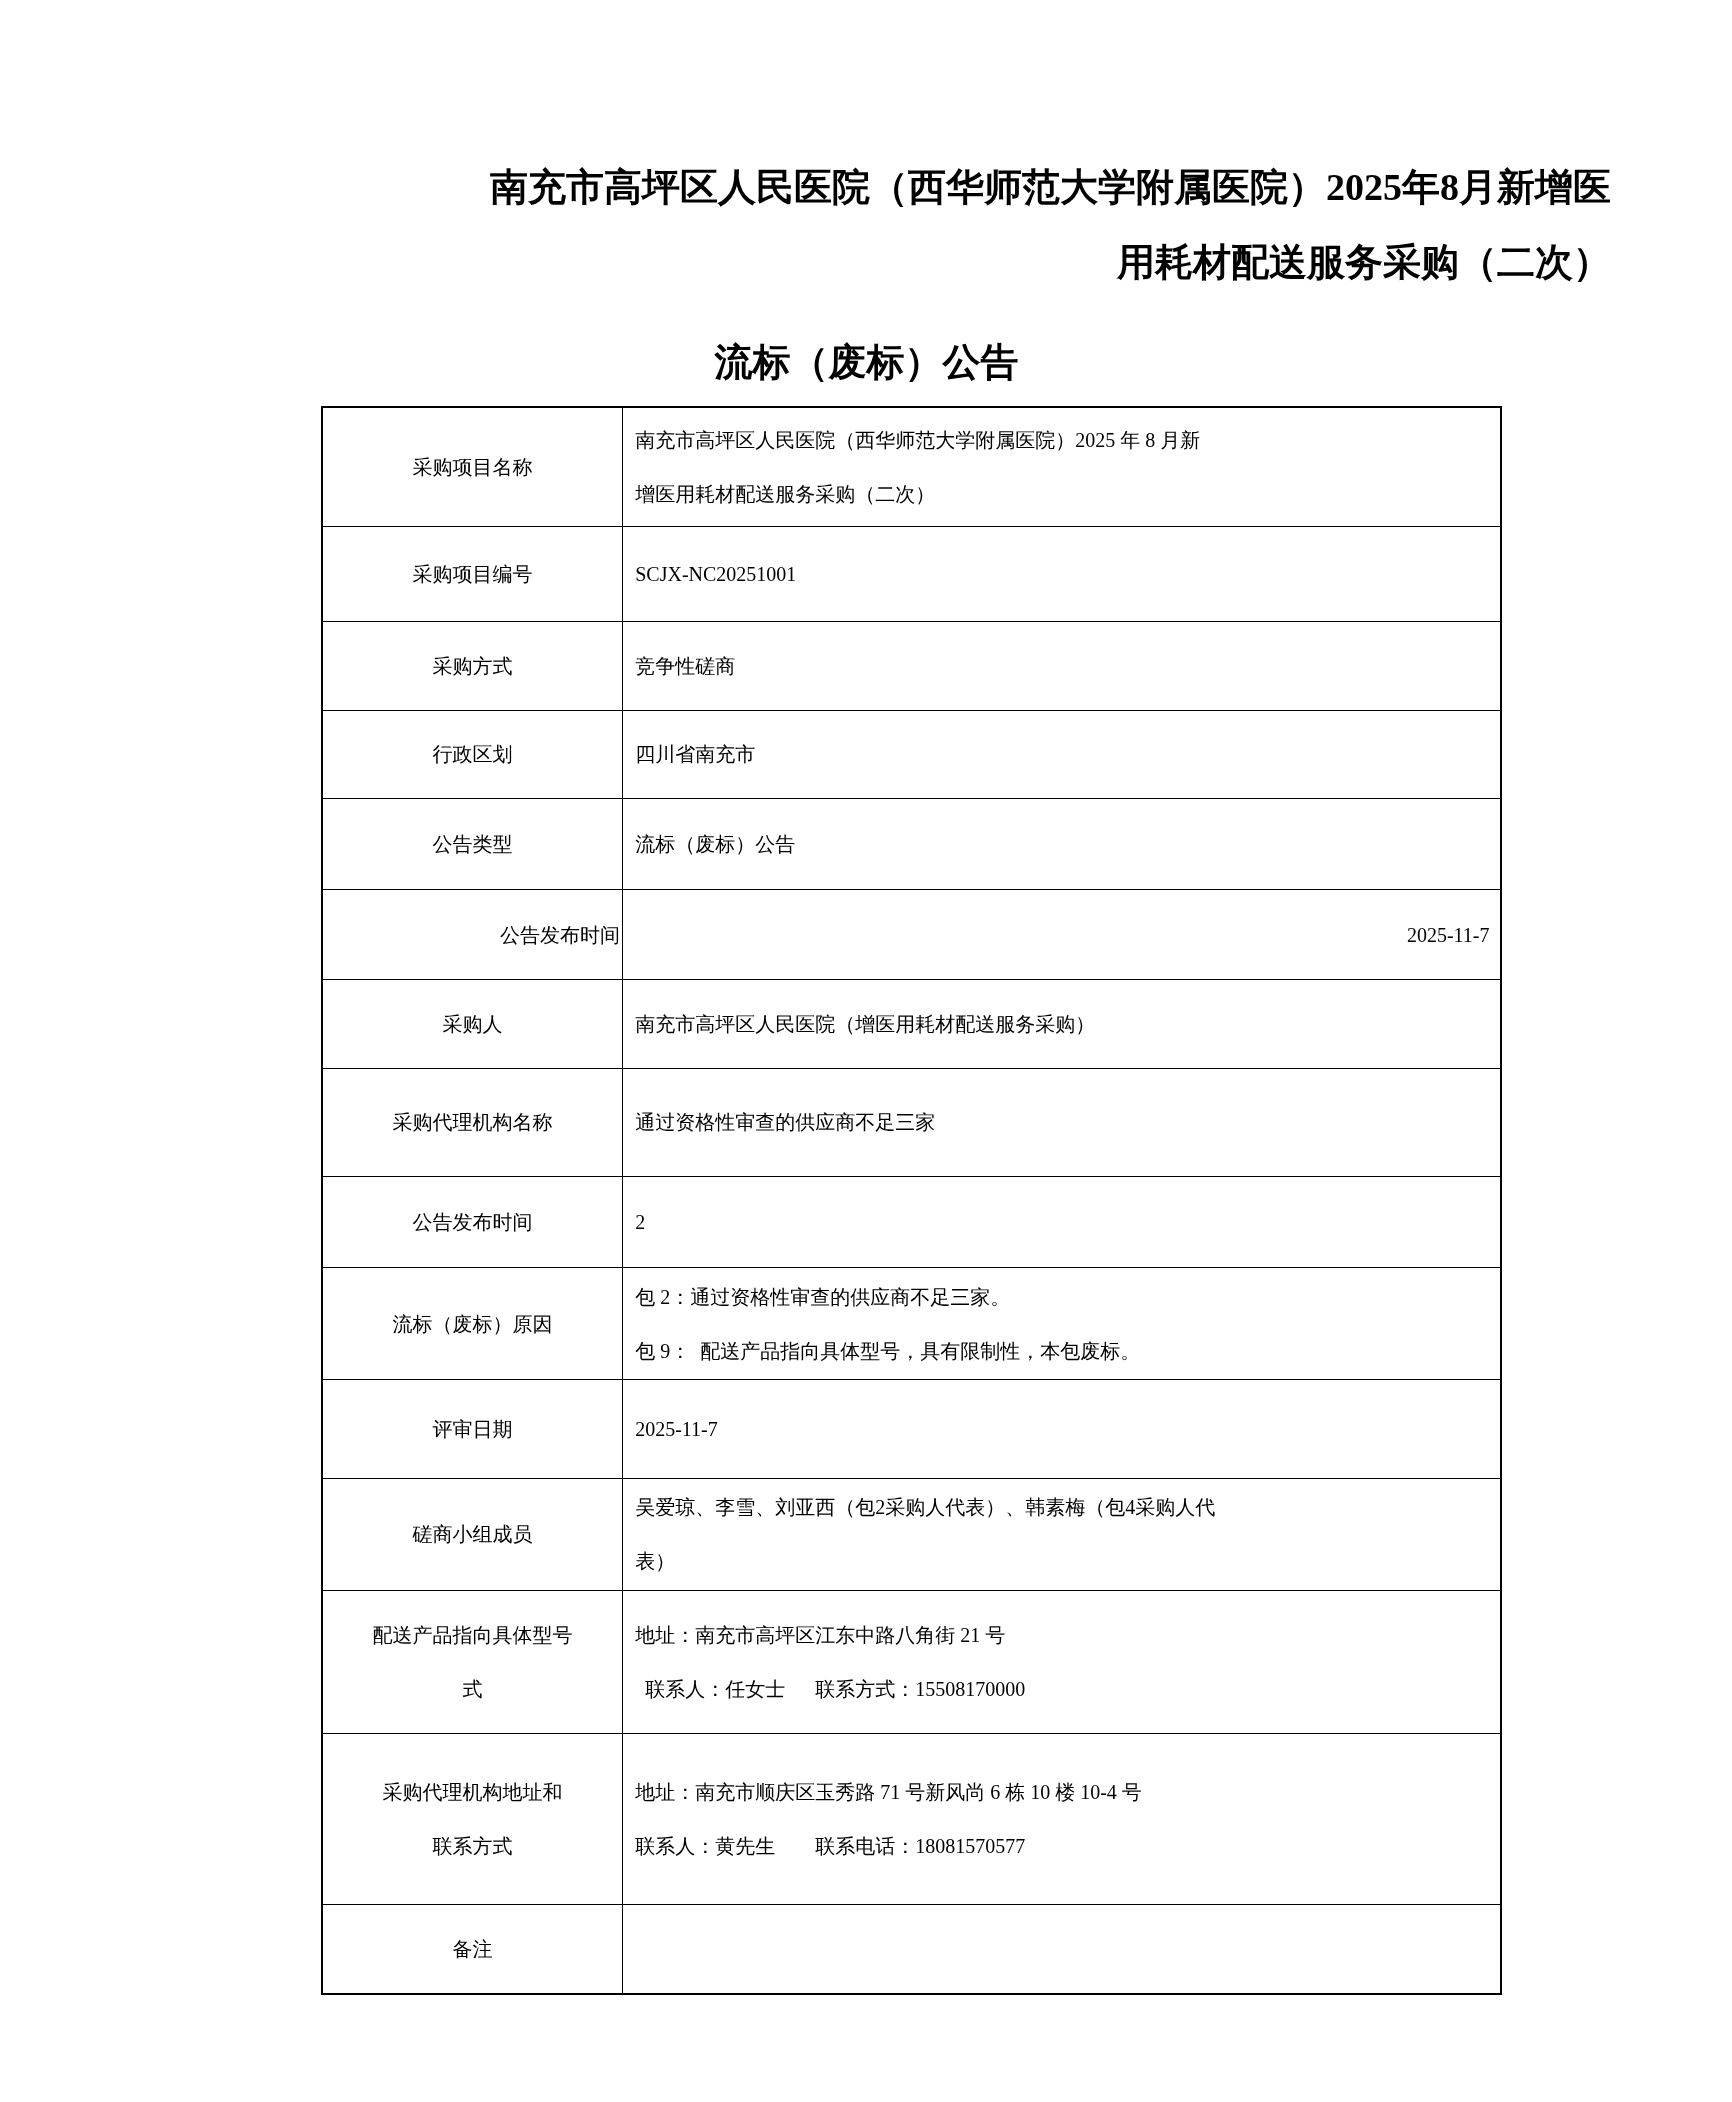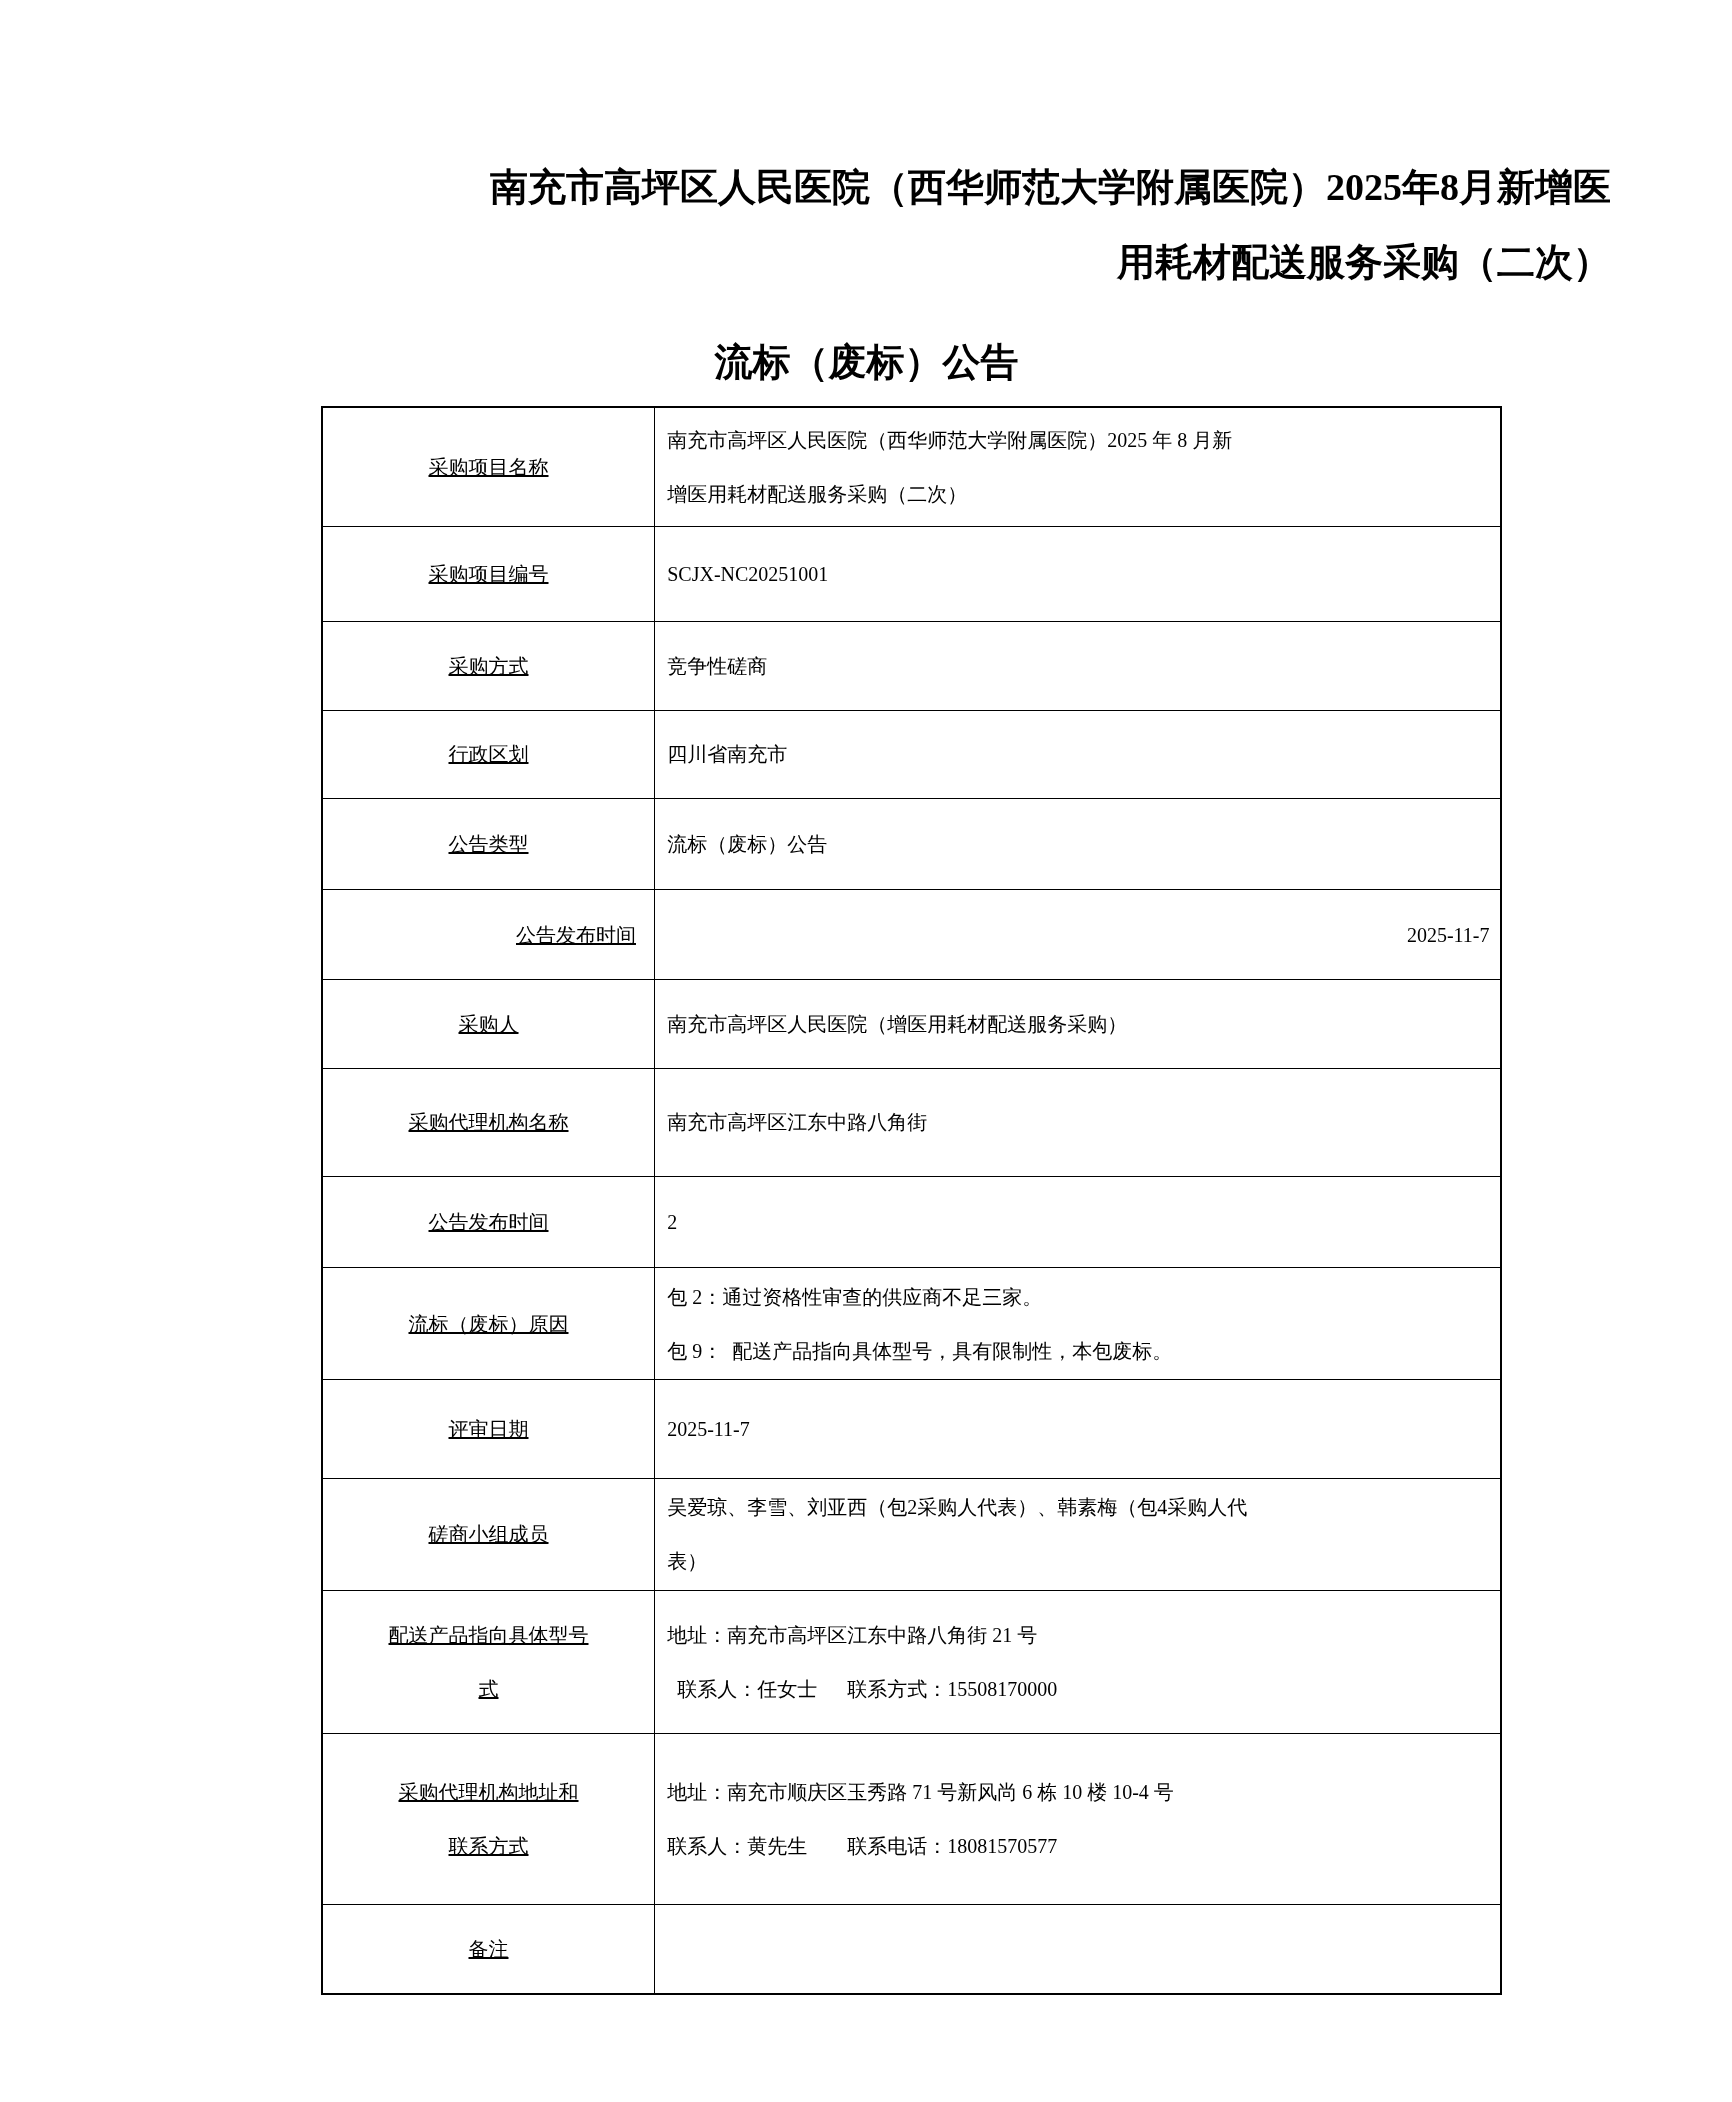--- a/index.html
+++ b/index.html
@@ -42,22 +42,21 @@
     border: 1.7px solid #000000;
     font-size: 20px;
     vertical-align: middle;
     line-height: 54px;
     overflow: hidden;
   }
   .doc-table td.label-cell {
     width: 295px;
     text-align: center;
     white-space: pre-wrap;
-    padding: 0 18px;
-    text-decoration: underline;
+    padding: 0 2px;
   }
   .doc-table td.value-cell {
     text-align: left;
     white-space: pre-wrap;
     padding: 1.7px 10.5px 1.7px 12.2px;
   }
   
   .doc-table tr:nth-child(1)  td { height: 115px; }
   .doc-table tr:nth-child(2)  td { height: 91px; }
   .doc-table tr:nth-child(3)  td { height: 84px;  }
@@ -108,21 +107,21 @@
     <tr>
       <td class="label-cell">公告发布时间</td>
       <td class="value-cell">2025-11-7</td>
     </tr>
     <tr>
       <td class="label-cell">采购人</td>
       <td class="value-cell">南充市高坪区人民医院（增医用耗材配送服务采购）</td>
     </tr>
     <tr>
       <td class="label-cell">采购代理机构名称</td>
-      <td class="value-cell">南充市高坪区江东中路八角街</td>
+      <td class="value-cell">通过资格性审查的供应商不足三家</td>
     </tr>
     <tr>
       <td class="label-cell">公告发布时间</td>
       <td class="value-cell">2</td>
     </tr>
     <tr>
       <td class="label-cell">流标（废标）原因</td>
       <td class="value-cell">包 2：通过资格性审查的供应商不足三家。
 包 9：  配送产品指向具体型号，具有限制性，本包废标。</td>
     </tr>

